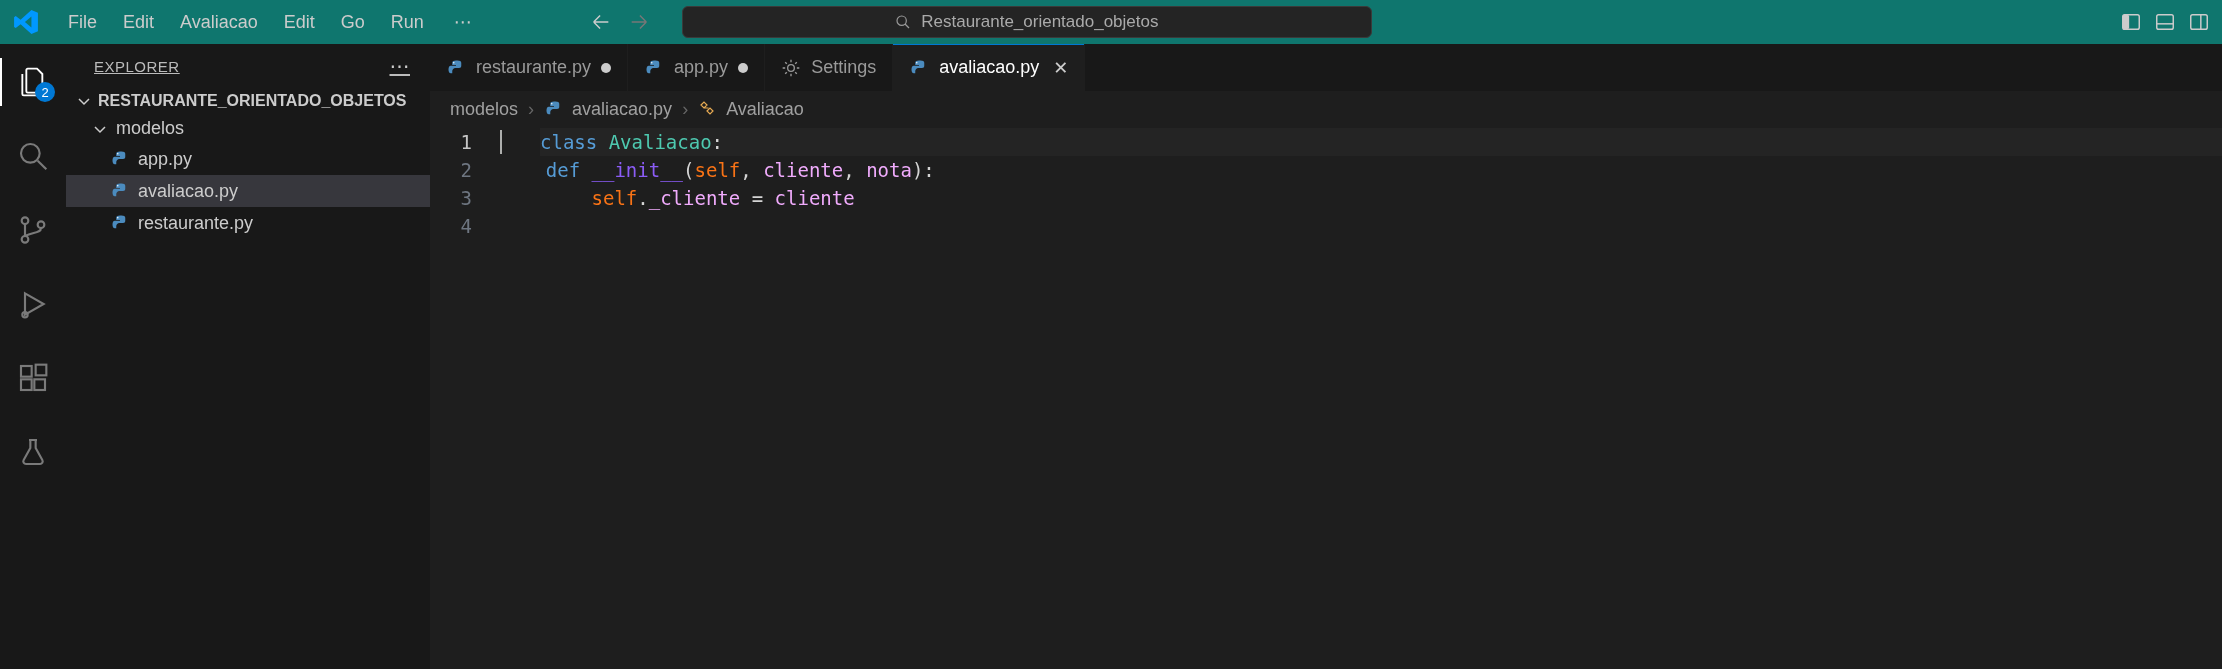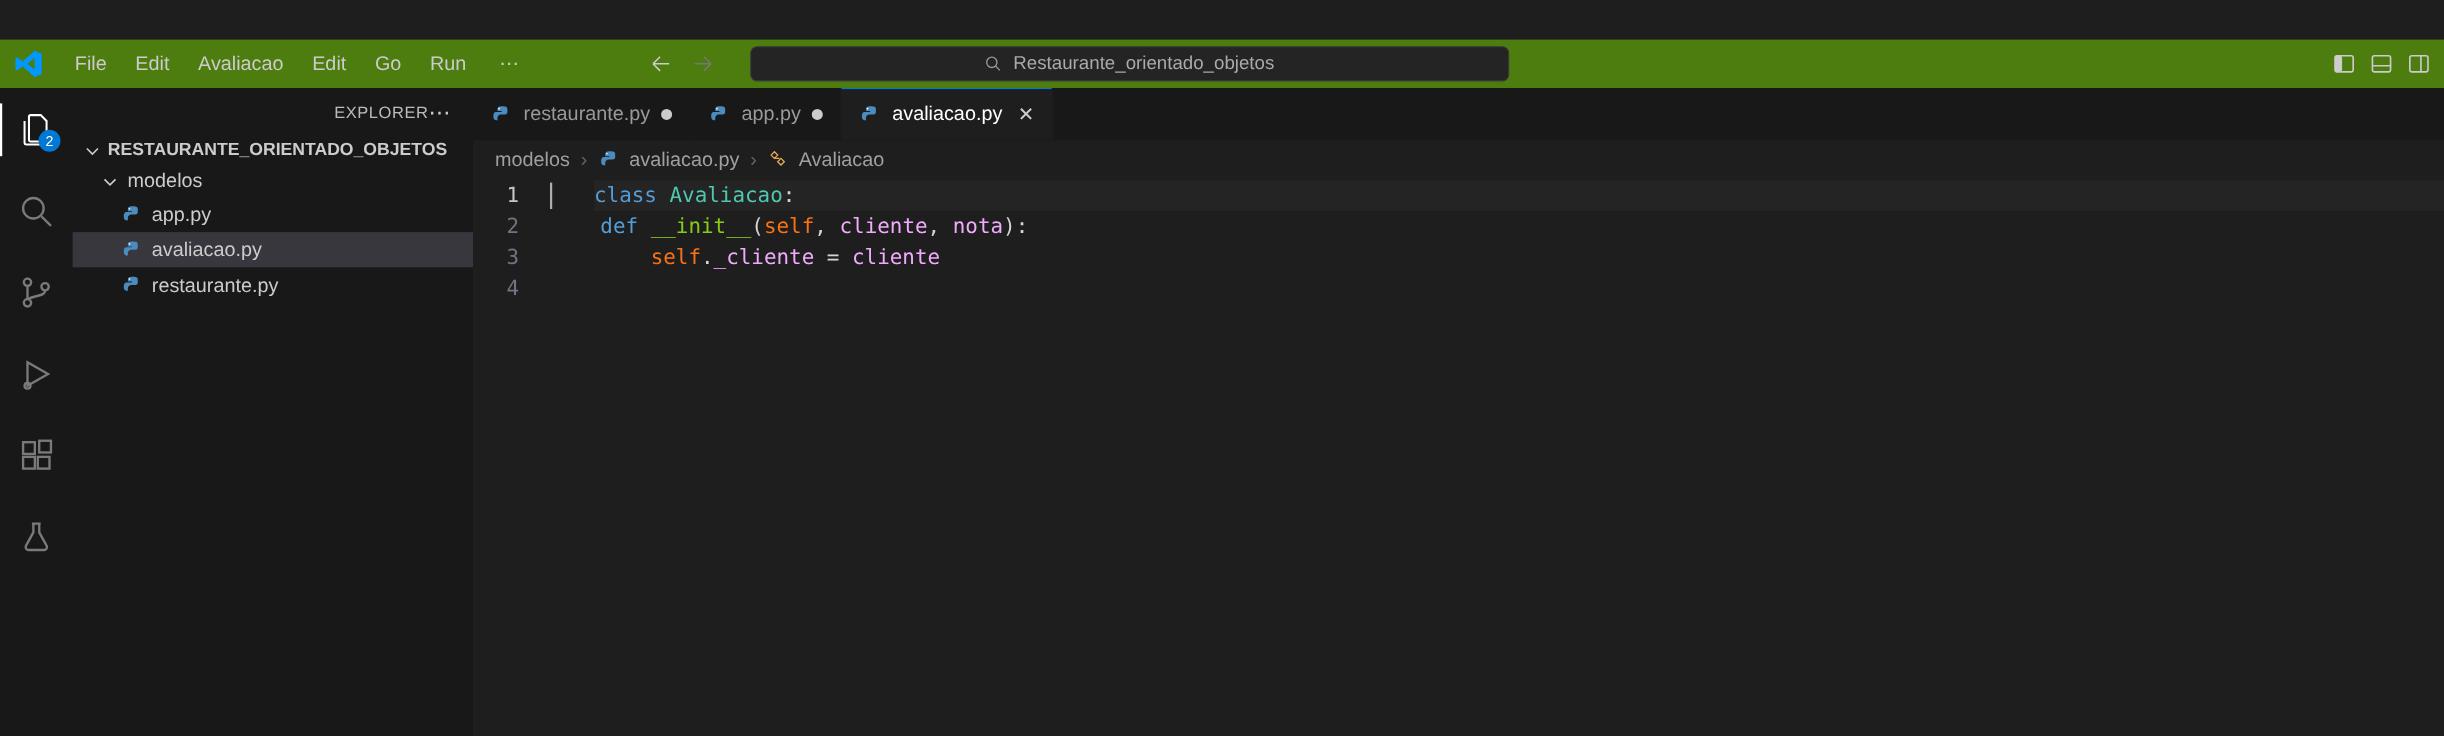--- a/index.html
+++ b/index.html
@@ -9,26 +9,25 @@
   color: #cccccc;
   width: 2222px;
   height: 669px;
   overflow: hidden;
   font-size: 18px;
 }
 
 
 .titlebar {
   height: 44px;
-  background: #4d7c0f;
+  background: #0f766e;
   display: flex;
   align-items: center;
   padding: 0 8px;
   gap: 8px;
-  margin-top: 36px;
 }
 .titlebar .logo { width: 28px; height: 28px; margin: 0 8px 0 4px; display:flex; align-items:center; justify-content:center;}
 .titlebar .menu { display: flex; gap: 2px; }
 .titlebar .menu-item { padding: 4px 12px; font-size: 18px; color: #cccccc; cursor: pointer; border-radius:4px;}
 .titlebar .ellipsis { padding: 4px 10px; color:#cccccc; font-size:18px; cursor:pointer;}
 .titlebar .nav-arrows { display: flex; gap: 16px; margin-left: 100px; }
 .titlebar .nav-arrow { color: #888; cursor: pointer; display:flex; align-items:center;}
 .titlebar .nav-arrow.active { color: #cccccc; }
 .titlebar .search-box {
   flex: 0 0 690px;
@@ -95,25 +94,26 @@
 .sidebar {
   width: 364px;
   background: #181818;
   display: flex;
   flex-direction: column;
 }
 .sidebar-header {
   height: 44px;
   display: flex;
   align-items: center;
-  justify-content: flex-end;
+  justify-content: space-between;
   padding: 0 20px 0 28px;
   font-size: 15px;
   letter-spacing: 0.5px;
   color: #bbbbbb;
+  text-decoration: underline;
 }
 .sidebar-header .more { font-size: 20px; color: #ccc; cursor:pointer;}
 .tree { padding: 0; }
 .tree-root {
   display: flex; align-items: center;
   padding: 4px 8px 4px 10px;
   font-size: 16px;
   font-weight: 700;
   color: #cccccc;
   gap: 6px;
@@ -212,21 +212,21 @@
 .cursor {
   position: absolute;
   left: 0; top: 2px;
   width: 2px; height: 24px;
   background: #aeafad;
 }
 
 
 .tk-keyword { color: #569cd6; }
 .tk-class { color: #4ec9b0; }
-.tk-func { color: #84cc16; text-align: center; }
+.tk-func { color: #8b5cf6; text-align: center; }
 .tk-param { color: #f0abfc; }
 .tk-self { color: #f97316; }
 .tk-op { color: #d4d4d4; }
 .tk-punc { color: #d4d4d4; }
 
 svg { display:block; }
 </style>
 </head>
 <body>
 
@@ -398,20 +398,28 @@
       <div class="tab">
         <span class="py-icon">
             <svg width="18" height="18" viewBox="0 0 24 24">
               <path fill="#4B8BBE" d="M12 2c-3 0-5 1-5 3v3h5v1H5c-2 0-3 2-3 5s1 5 3 5h2v-3c0-2 2-4 4-4h5c2 0 3-1 3-3V5c0-2-2-3-5-3h-2z"></path>
               <circle cx="9" cy="5" r="1" fill="#fff"></circle>
             </svg>
           </span>
         <span>app.py</span>
         <span class="dot"></span>
       </div>
+      <div class="tab">
+        <span class="gear-icon">
+            <svg width="20" height="20" viewBox="0 0 24 24">
+              <path stroke="#9a9a9a" stroke-width="1.6" fill="none" d="M12 8a4 4 0 1 0 0 8 4 4 0 0 0 0-8z M19 12h3M2 12h3M12 2v3M12 19v3M5 5l2 2M17 17l2 2M19 5l-2 2M5 19l2-2"></path>
+            </svg>
+          </span>
+        <span>Settings</span>
+      </div>
       <div class="tab active">
         <span class="py-icon">
             <svg width="18" height="18" viewBox="0 0 24 24">
               <path fill="#4B8BBE" d="M12 2c-3 0-5 1-5 3v3h5v1H5c-2 0-3 2-3 5s1 5 3 5h2v-3c0-2 2-4 4-4h5c2 0 3-1 3-3V5c0-2-2-3-5-3h-2z"></path>
               <circle cx="9" cy="5" r="1" fill="#fff"></circle>
             </svg>
           </span>
         <span>avaliacao.py</span>
         <span class="close">✕</span>
       </div>

